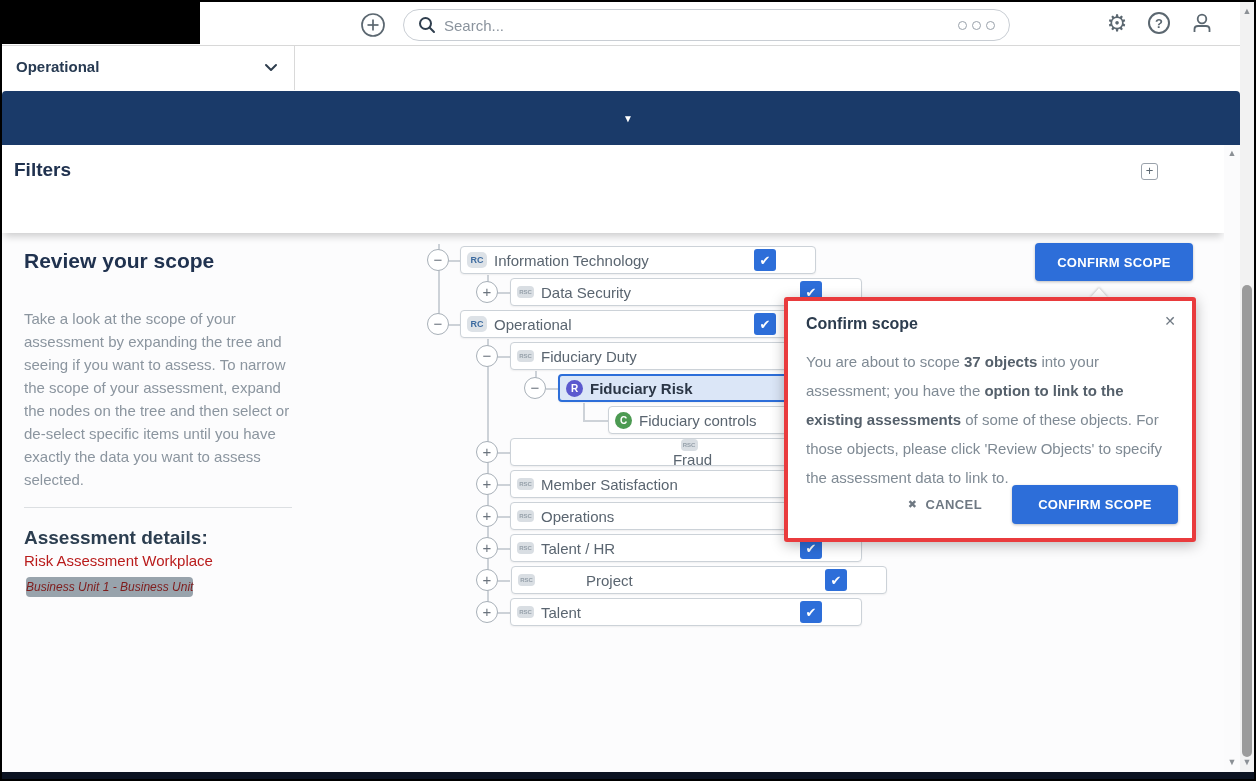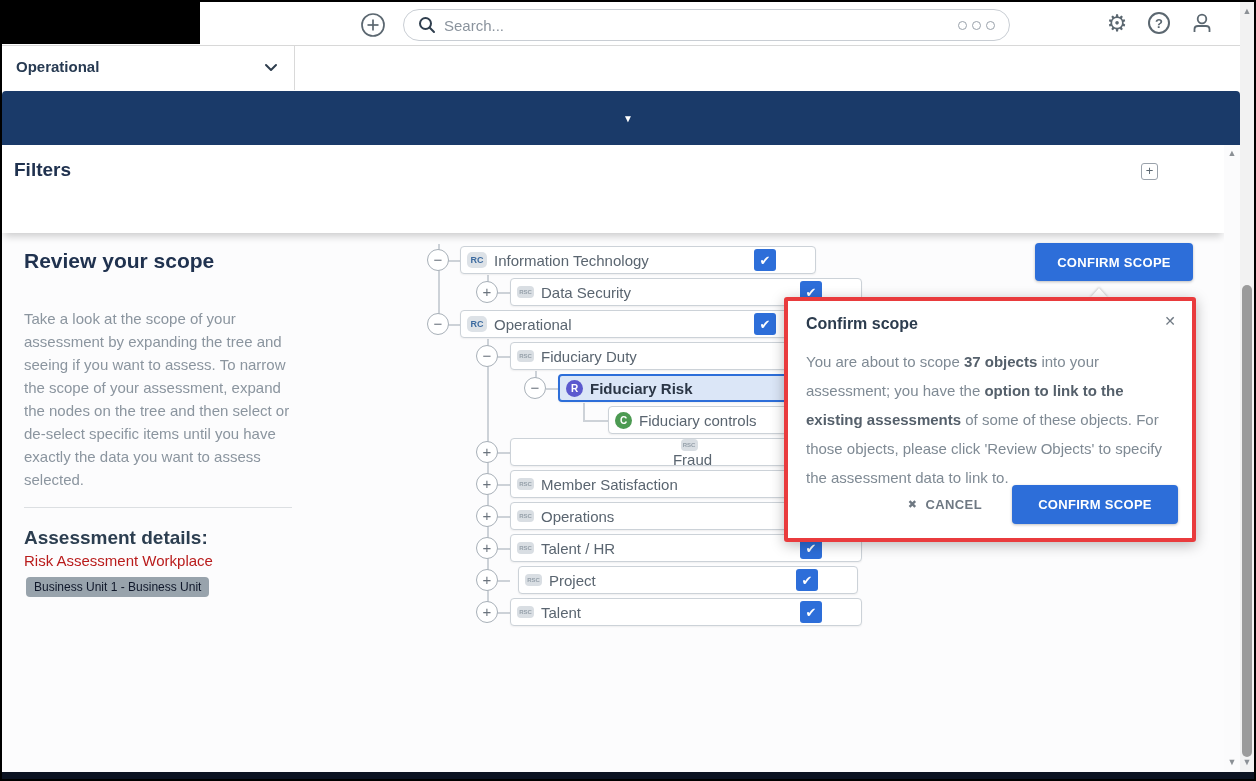--- a/index.html
+++ b/index.html
@@ -44,21 +44,21 @@
   .filters-title{position:absolute; left:12px; top:14px; font-size:19px; font-weight:700; color:var(--heading);}
   .add-filter{position:absolute; left:1139px; top:18px; width:17px; height:17px; border:1.5px solid #9aa2ab; border-radius:3px; color:#5b6770; font-size:13px; line-height:14px; text-align:center; cursor:pointer; background:#fff;}
 
   
   .main{position:absolute; left:2px; top:233px; width:1222px; height:539px; background:#fcfcfd; z-index:1;}
   .scope-title{position:absolute; left:22px; top:16px; font-size:21px; font-weight:700; color:var(--heading);}
   .scope-desc{position:absolute; left:22px; top:74px; width:272px; font-size:15px; line-height:23px; color:var(--gray-text);}
   .divider{position:absolute; left:22px; top:274px; width:268px; height:1px; background:#dcdfe2;}
   .details-label{position:absolute; left:22px; top:294px; font-size:19px; font-weight:700; color:#2c3e50;}
   .assess-name{position:absolute; left:22px; top:319px; font-size:15px; color:#b91c1c;}
-  .bu-badge{position:absolute; left:24px; top:344px; background:var(--badge-gray); color:#0f172a; font-size:12px; padding:3px 8px; border-radius:4px;}
+  .bu-badge{position:absolute; left:24px; top:344px; background:var(--badge-gray); color:#7f1d1d; font-size:12px; padding:3px 0; border-radius:4px;font-style:italic;}
 
   .confirm-top{position:absolute; left:1033px; top:10px; width:158px; height:38px; background:var(--blue); color:#fff; border:none; border-radius:4px; font-size:13px; font-weight:700; letter-spacing:.3px; cursor:pointer; box-shadow:0 1px 3px rgba(0,0,0,.25); font-family:inherit;}
 
   
   .tree{position:absolute; left:418px; top:11px; width:470px; height:395px;}
   .conn{position:absolute; background:#cdd2d8;}
   .expander{position:absolute; width:22px; height:22px; border:1.5px solid #a8b0b8; border-radius:50%; background:#fff; color:#6a737d; font-size:15px; line-height:19px; text-align:center; cursor:pointer; z-index:2;}
   .tnode{position:absolute; height:28px; background:#fff; border:1px solid #ccd2d8; border-radius:4px; box-shadow:0 1px 2px rgba(0,0,0,.06); display:flex; align-items:center; padding-left:6px; cursor:pointer; z-index:2;}
   .tnode.hl{border:2px solid var(--blue); background:#dbe6f7;}
   .tnode.hl .nlabel{font-weight:700; color:#2b3646;}
@@ -240,21 +240,21 @@
       </div>
       <div class="expander" style="left: 56px; top: 293px;">+</div>
       <div class="tnode" style="left: 90px; top: 290px; width: 352px;">
         <span class="tbadge tb-rsc">RSC</span>
         <span class="nlabel">Talent / HR</span>
         <span class="cb">
           <span class="ck">✔</span>
         </span>
       </div>
       <div class="expander" style="left: 56px; top: 325px;">+</div>
-      <div class="tnode" style="left: 98px; top: 322px; width: 340px;">
+      <div class="tnode" style="left: 91px; top: 322px; width: 376px; gap: 44px;">
         <span class="tbadge tb-rsc">RSC</span>
         <span class="nlabel">Project</span>
         <span class="cb">
           <span class="ck">✔</span>
         </span>
       </div>
       <div class="expander" style="left: 56px; top: 357px;">+</div>
       <div class="tnode" style="left: 90px; top: 354px; width: 352px;">
         <span class="tbadge tb-rsc">RSC</span>
         <span class="nlabel">Talent</span>

